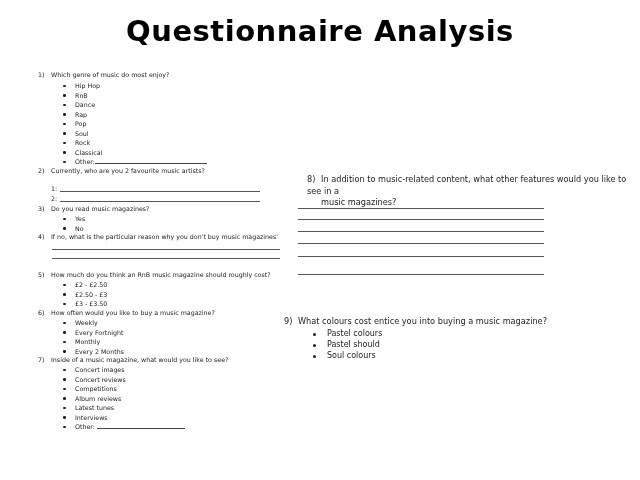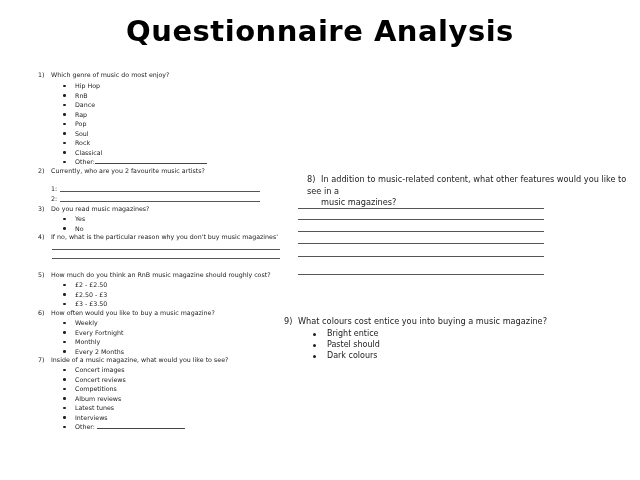--- a/index.html
+++ b/index.html
@@ -115,16 +115,16 @@
 <div class="line" style="left:298px; top:219px; width:246px;"></div>
 <div class="line" style="left:298px; top:231px; width:246px;"></div>
 <div class="line" style="left:298px; top:243px; width:246px;"></div>
 <div class="line" style="left:298px; top:256px; width:246px;"></div>
 <div class="line" style="left:298px; top:274px; width:246px;"></div>
 
 <div class="rq" style="left:284px; top:316px;">
   <span class="num">9)</span><span>What colours cost entice you into buying a music magazine?</span>
 </div>
 <ul class="ropts" style="left:313px; top:328px;">
-  <li>Bright entice</li>
+  <li>Pastel colours</li>
   <li>Pastel should</li>
-  <li>Dark colours</li>
+  <li>Soul colours</li>
 </ul>
 
 </body></html>

